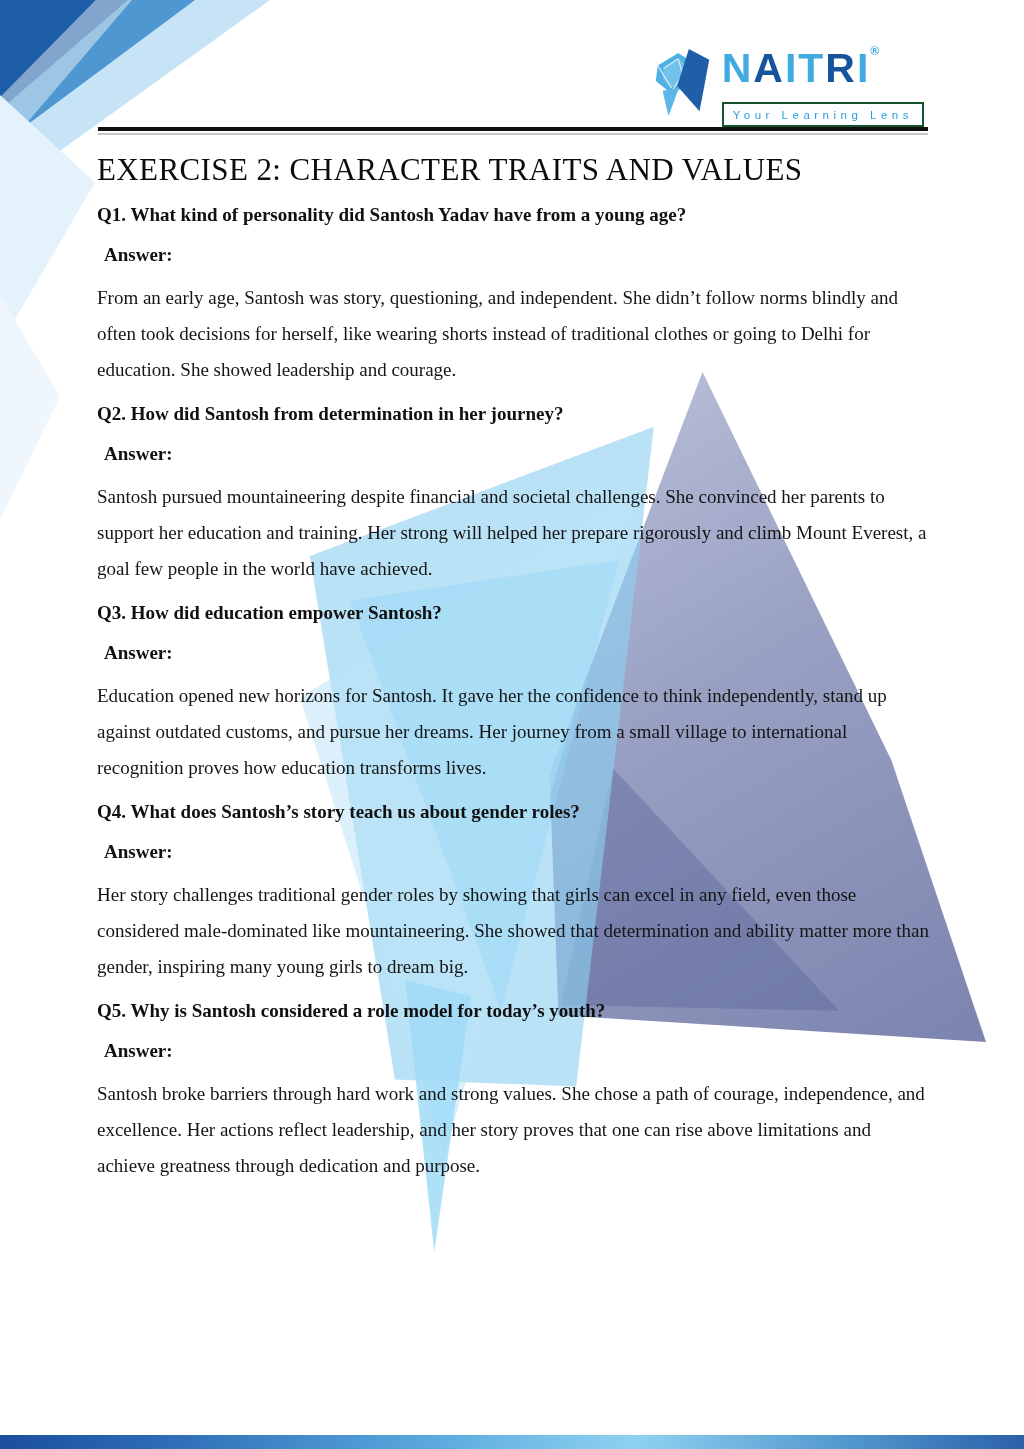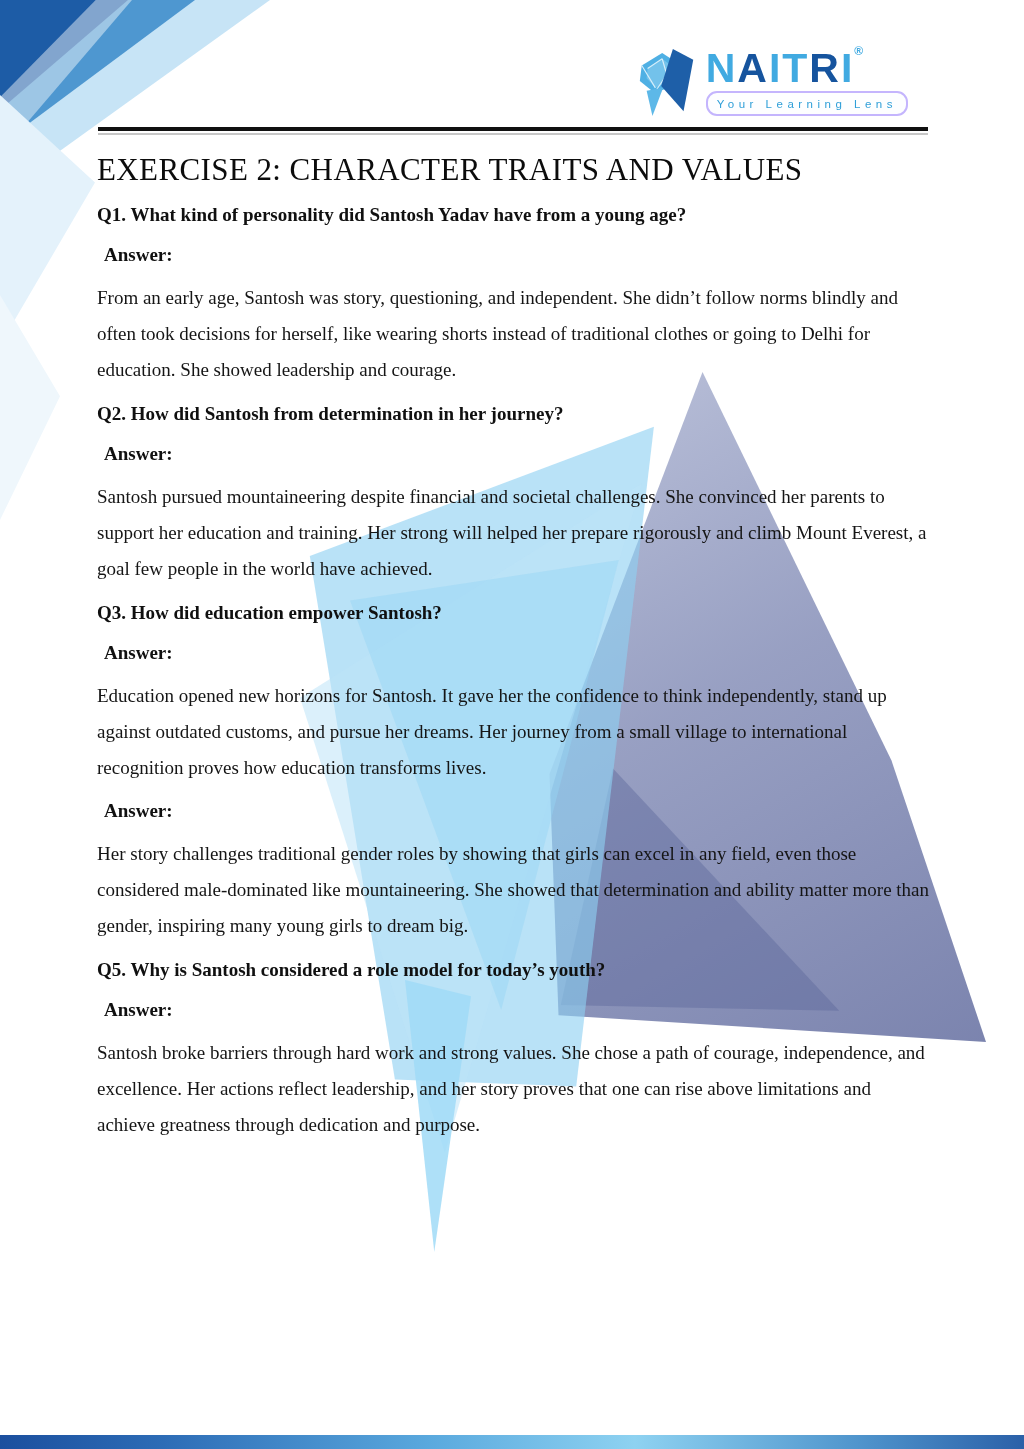--- a/index.html
+++ b/index.html
@@ -36,27 +36,27 @@
   .w-cyan2{left:300px;top:470px;width:345px;height:690px;
            background:rgba(190,228,248,.55);
            clip-path:polygon(0 33%,99% 2%,42% 99%);}
   .w-cyan3{left:350px;top:560px;width:280px;height:450px;
            background:rgba(150,213,244,.45);
            clip-path:polygon(0 9%,96% 0,54% 100%);}
   .w-spike{left:403px;top:980px;width:68px;height:272px;
            background:rgba(160,218,247,.85);
            clip-path:polygon(3% 0,100% 6%,46% 100%);}
   
-  .logo{position:absolute;top:46px;right:116px;display:flex;align-items:flex-start;z-index:3;}
+  .logo{position:absolute;top:46px;right:100px;display:flex;align-items:flex-start;z-index:3;}
   .logo-mark{width:68px;height:74px;margin-right:4px;}
   .logo-textcol{display:flex;flex-direction:column;align-items:flex-start;}
   .brand{font-family:"Liberation Sans", sans-serif;font-weight:bold;
          font-size:41px;line-height:44px;letter-spacing:2px;white-space:nowrap;}
   .brand sup{font-size:12px;letter-spacing:0;vertical-align:top;line-height:10px;}
-  .tagline-box{margin-top:1px;border:2px solid #c4b5fd;border-radius:11px;
+  .tagline-box{margin-top:12px;border:2px solid #14532d;border-radius:0;
          padding:1px 9px 2px;background:#fdfeff;}
   .tagline-box span{font-family:"Liberation Sans", sans-serif;font-size:11.5px;
          letter-spacing:4.5px;color:#2f9fd8;white-space:nowrap;}
   
   .rule{position:absolute;left:98px;top:127px;width:830px;height:4px;background:#101010;z-index:2;}
   .rule:after{content:"";position:absolute;left:0;right:0;top:6px;height:2px;background:rgba(130,130,130,.45);}
   .content{position:absolute;left:97px;top:0;width:836px;z-index:2;}
   h1{margin:151px 0 6px;font-size:31px;line-height:38px;font-weight:normal;
      color:#0c0c0c;letter-spacing:.4px;}
   h2{font-size:19px;line-height:30px;font-weight:bold;margin:11px 0 4px;color:#101010;}
@@ -123,20 +123,21 @@
       <p class="answer-text">Santosh pursued mountaineering despite financial and societal challenges. She convinced her parents to support her education and training. Her strong will helped her prepare rigorously and climb Mount Everest, a goal few people in the world have achieved.</p>
     </section>
 
     <section>
       <h2>Q3. How did education empower Santosh?</h2>
       <p class="answer-label">Answer:</p>
       <p class="answer-text">Education opened new horizons for Santosh. It gave her the confidence to think independently, stand up against outdated customs, and pursue her dreams. Her journey from a small village to international recognition proves how education transforms lives.</p>
     </section>
 
     <section>
+      <h2>Q4. What does Santosh’s story teach us about gender roles?</h2>
       <p class="answer-label">Answer:</p>
       <p class="answer-text">Her story challenges traditional gender roles by showing that girls can excel in any field, even those considered male-dominated like mountaineering. She showed that determination and ability matter more than gender, inspiring many young girls to dream big.</p>
     </section>
 
     <section>
       <h2>Q5. Why is Santosh considered a role model for today’s youth?</h2>
       <p class="answer-label">Answer:</p>
       <p class="answer-text">Santosh broke barriers through hard work and strong values. She chose a path of courage, independence, and excellence. Her actions reflect leadership, and her story proves that one can rise above limitations and achieve greatness through dedication and purpose.</p>
     </section>
   </main>

